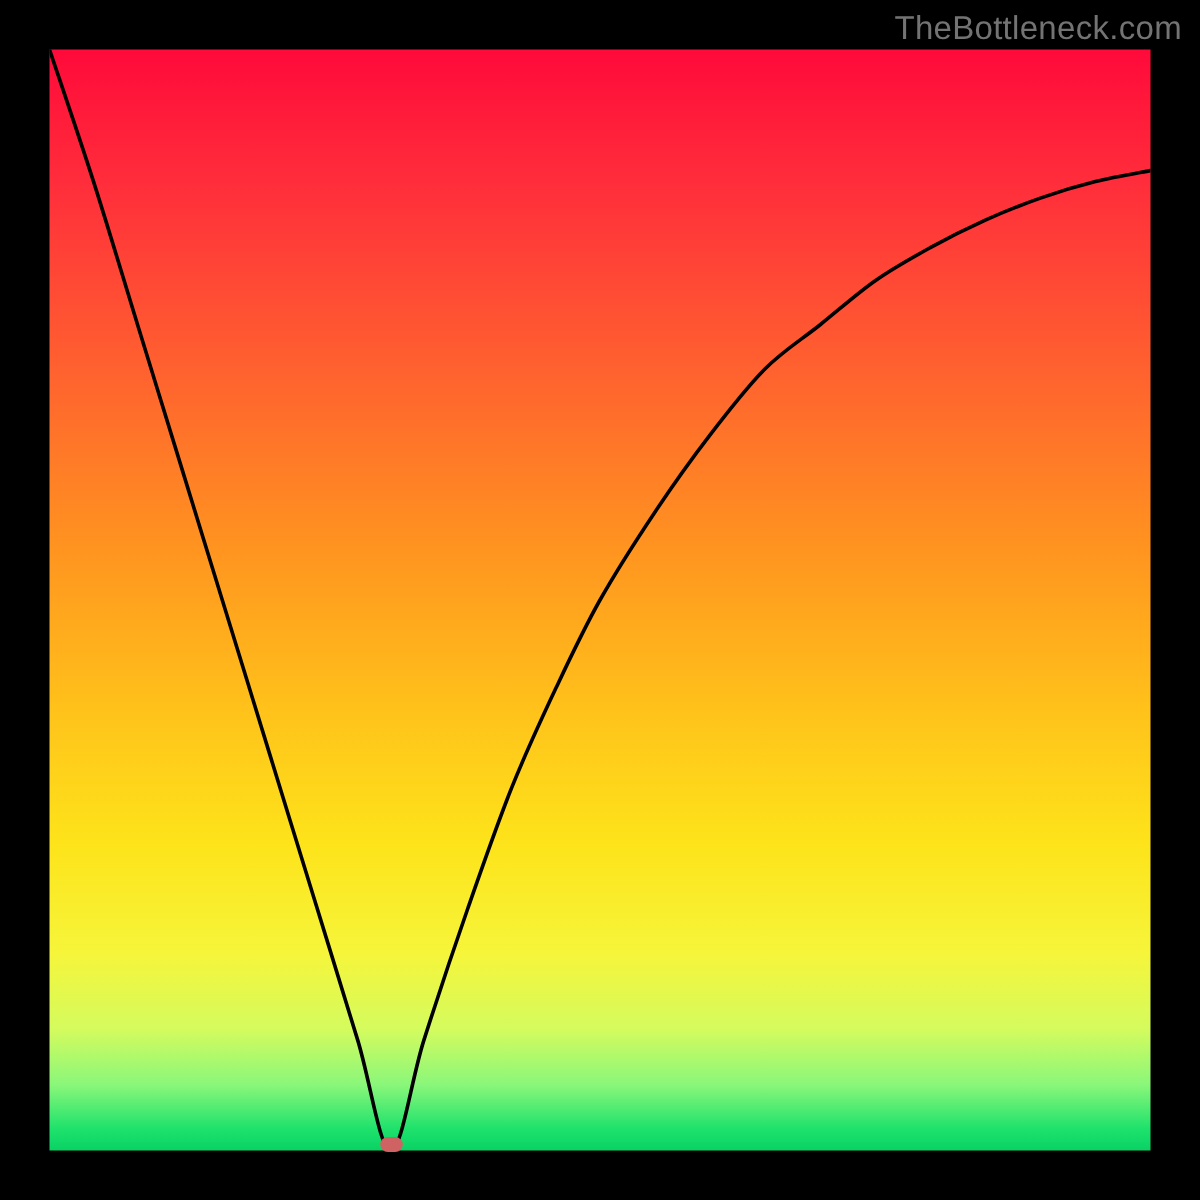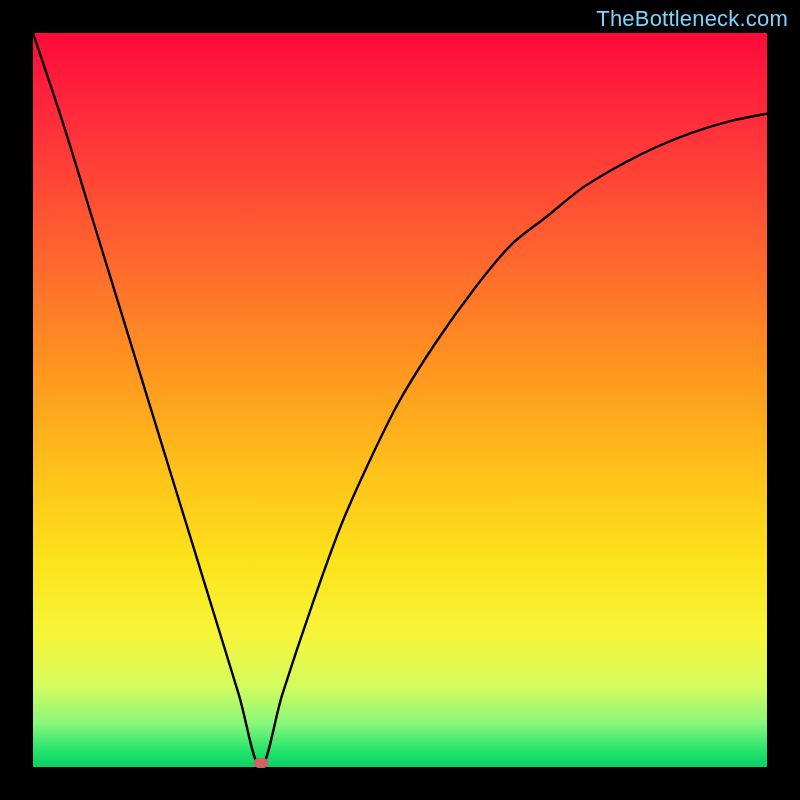--- a/index.html
+++ b/index.html
@@ -36,21 +36,21 @@
       #d4fb5e 89%,
       #8af77a 94%,
       #1fe26c 98%,
       #08d264 100%
     );
   }
   .watermark {
     position: absolute;
     top: 6px;
     right: 12px;
-    color: #7dd3fc;
+    color: #737373;
     font-size: 22px;
     letter-spacing: 0.2px;
     user-select: none;
     font-weight: 500;
   }
   svg.curve-layer {
     position: absolute;
     left: 0;
     top: 0;
     width: 734px;

